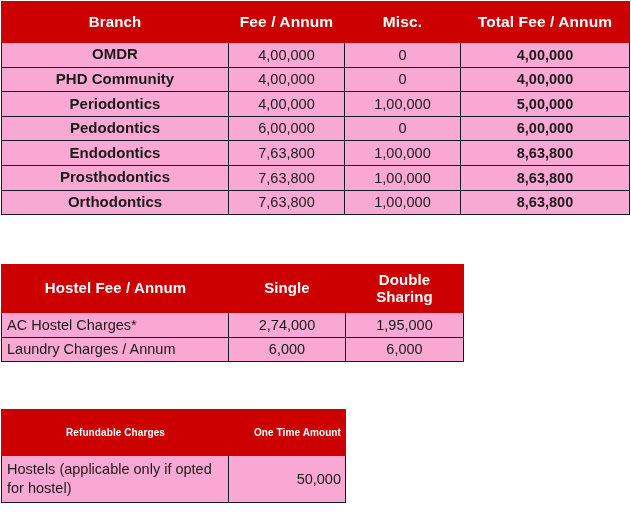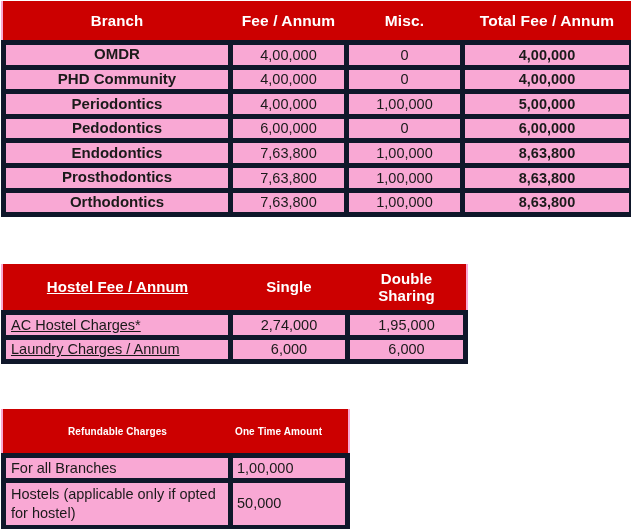--- a/index.html
+++ b/index.html
@@ -20,21 +20,21 @@
   }
 
   table.fee-table {
     border-collapse: collapse;
     table-layout: fixed;
     background: #f9a8d4;
     padding-left: 45px;
   }
   table.fee-table td,
   table.fee-table th {
-    border: 5px solid #0f172a;
+    border: 1px solid #0f172a;
     padding: 0 4px;
     font-size: 14.5px;
     color: #1a1a1a;
     line-height: 1.12;
     vertical-align: middle;
   }
   table.fee-table thead th {
     background: #CC0000;
     color: #ffffff;
     border: 1px solid #CC0000;
@@ -59,35 +59,35 @@
 
   
   #hostel-fee-table {
     position: absolute;
     left: 1px;
     top: 264px;
     width: 462px;
   }
   #hostel-fee-table thead th { height: 48px; font-size: 15px; }
   #hostel-fee-table tbody td { height: 24.6px; }
-  #hostel-fee-table .c-label  { width: 227px; text-align: left; padding-left: 5px; text-decoration: underline; }
+  #hostel-fee-table .c-label  { width: 227px; text-align: left; padding-left: 5px; }
   #hostel-fee-table .c-single { width: 117px; text-align: center; }
   #hostel-fee-table .c-double { width: 118px; text-align: center; }
   #hostel-fee-table thead .c-label { text-align: center; }
 
   
   #refundable-table {
     position: absolute;
     left: 1px;
     top: 409px;
     width: 344px;
   }
   #refundable-table thead th { height: 46px; font-size: 10px; }
   #refundable-table .c-desc   { width: 227px; text-align: left; padding-left: 5px; }
-  #refundable-table .c-amount { width: 117px; text-align: left; margin-top: 36px; }
+  #refundable-table .c-amount { width: 117px; text-align: right; margin-top: 36px; }
   #refundable-table thead .c-desc { text-align: center; }
   #refundable-table .row-single td { height: 24.6px; }
   #refundable-table .row-double td { height: 47px; }
   #refundable-table .row-double .c-desc { line-height: 1.28; }
 </style>
 </head>
 <body>
 
 <div class="page">
 
@@ -169,24 +169,20 @@
   </table>
 
   <table id="refundable-table" class="fee-table">
     <thead>
       <tr>
         <th class="c-desc">Refundable Charges</th>
         <th class="c-amount">One Time Amount</th>
       </tr>
     </thead>
     <tbody>
-      <tr class="row-single">
-        <td class="c-desc">For all Branches</td>
-        <td class="c-amount">1,00,000</td>
-      </tr>
       <tr class="row-double">
         <td class="c-desc">Hostels (applicable only if opted for hostel)</td>
         <td class="c-amount">50,000</td>
       </tr>
     </tbody>
   </table>
 
 </div>
 
 </body></html>

